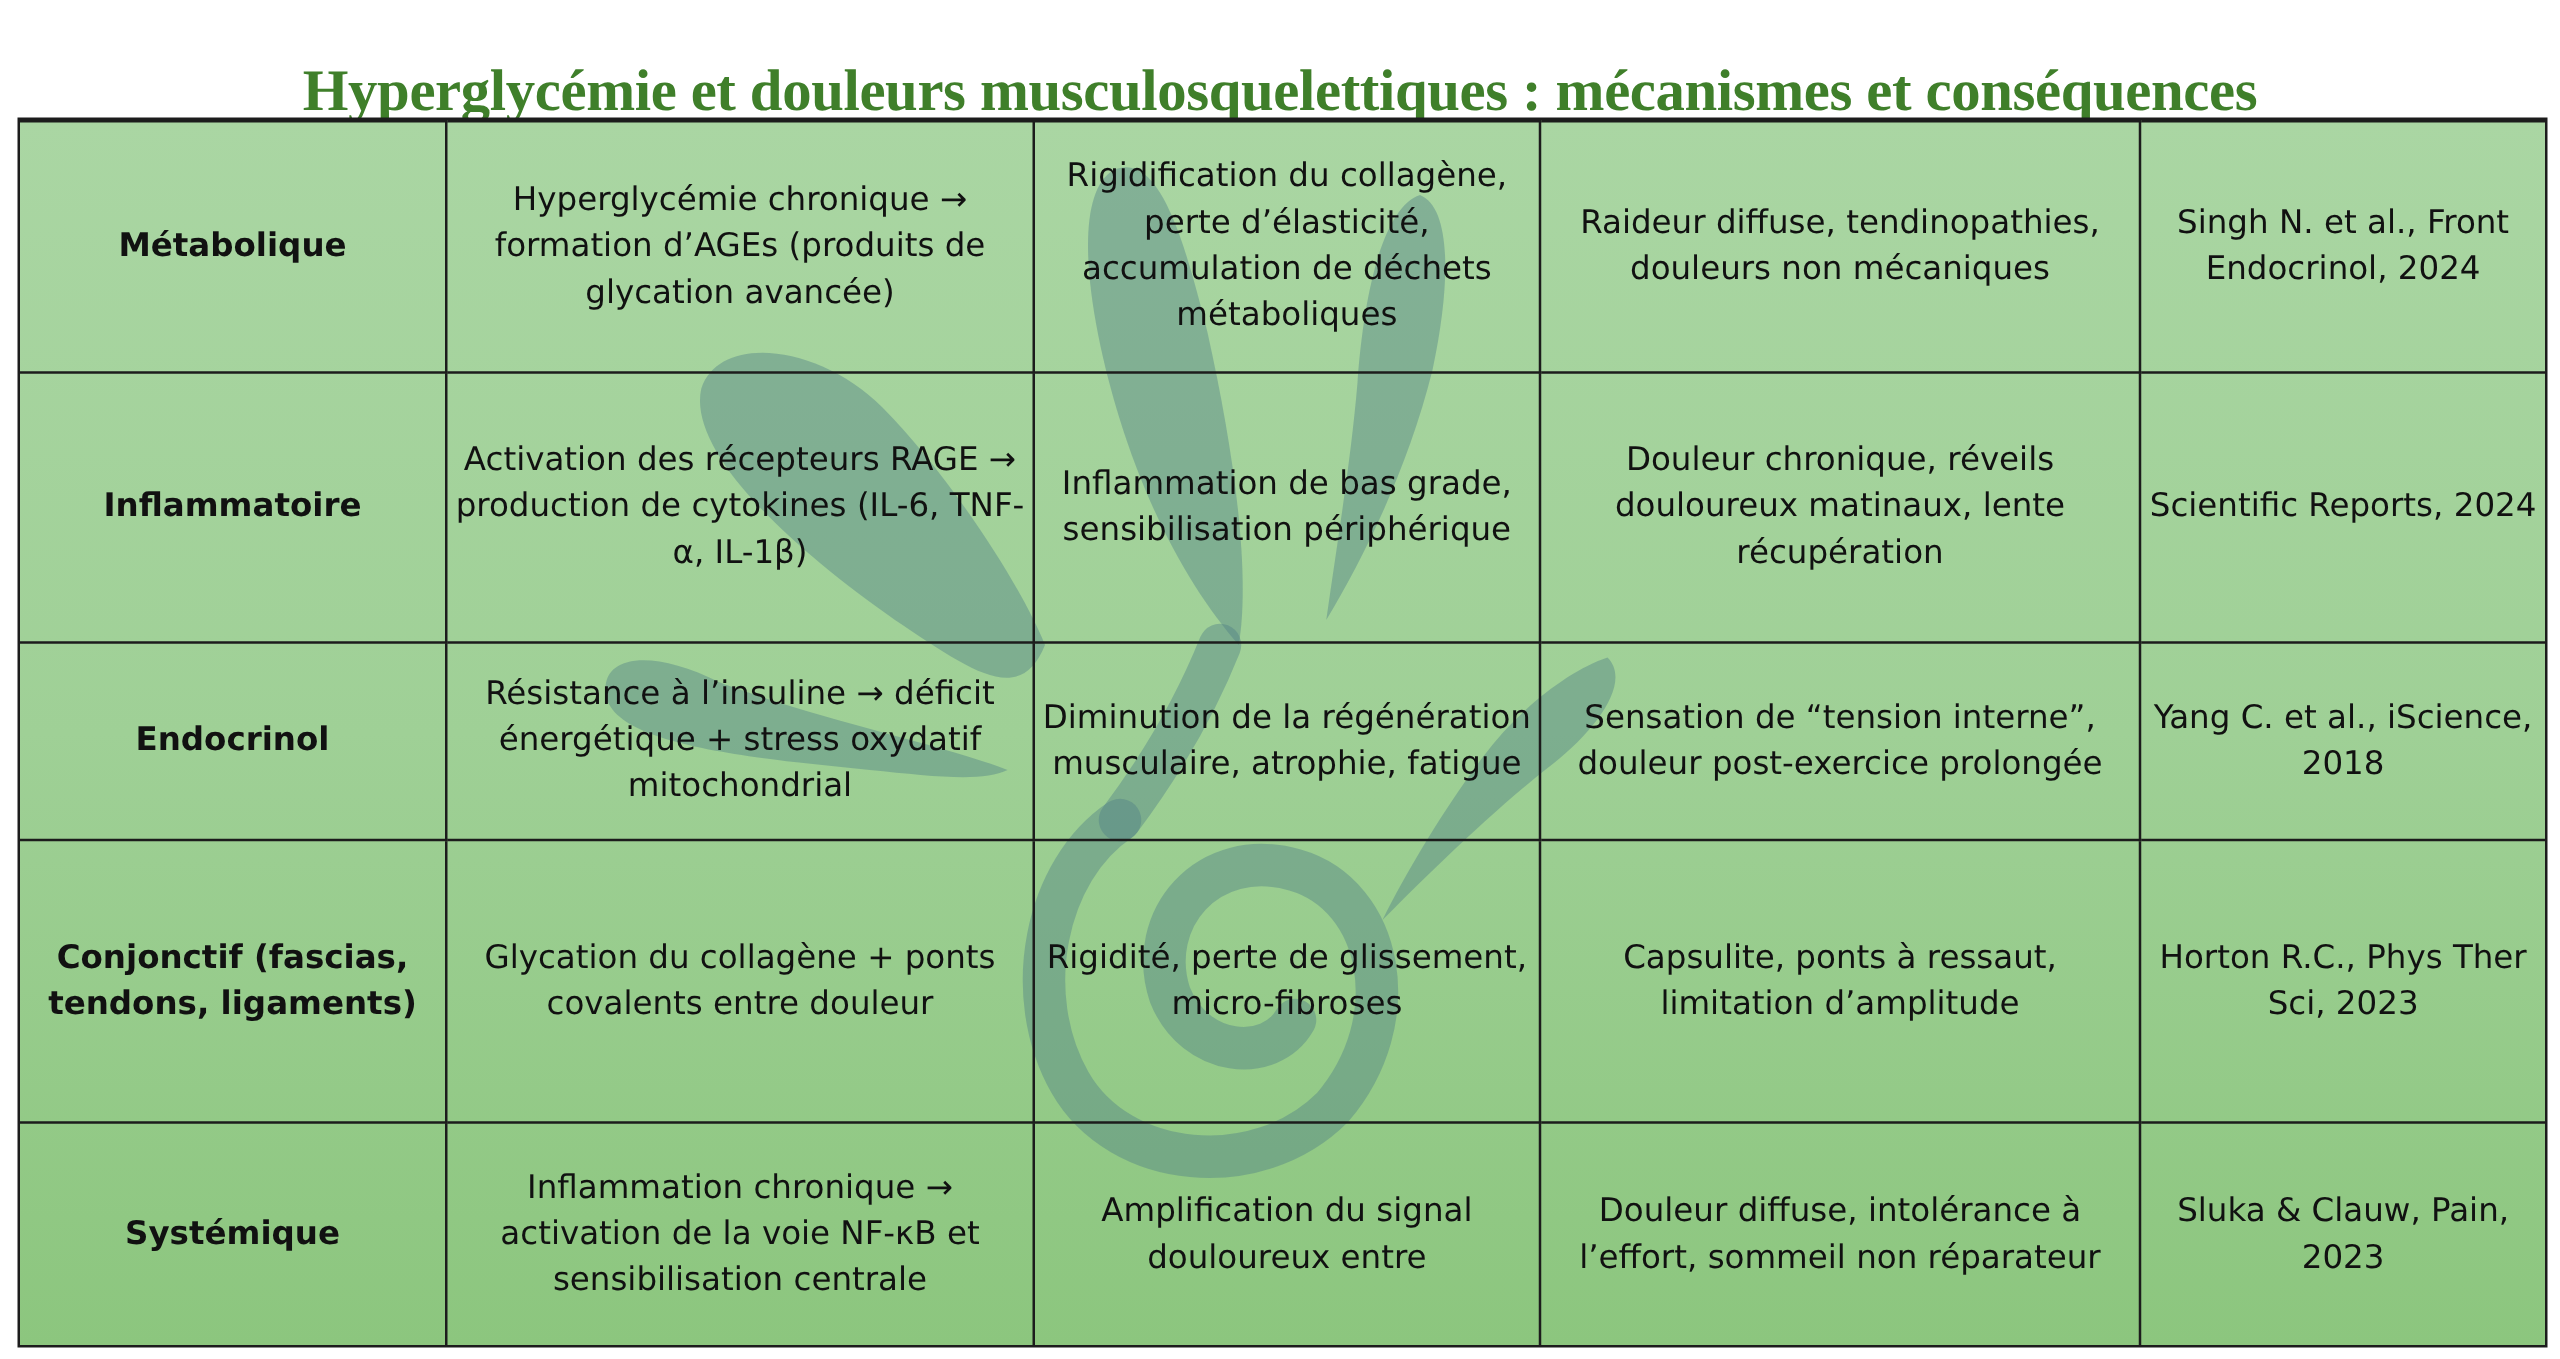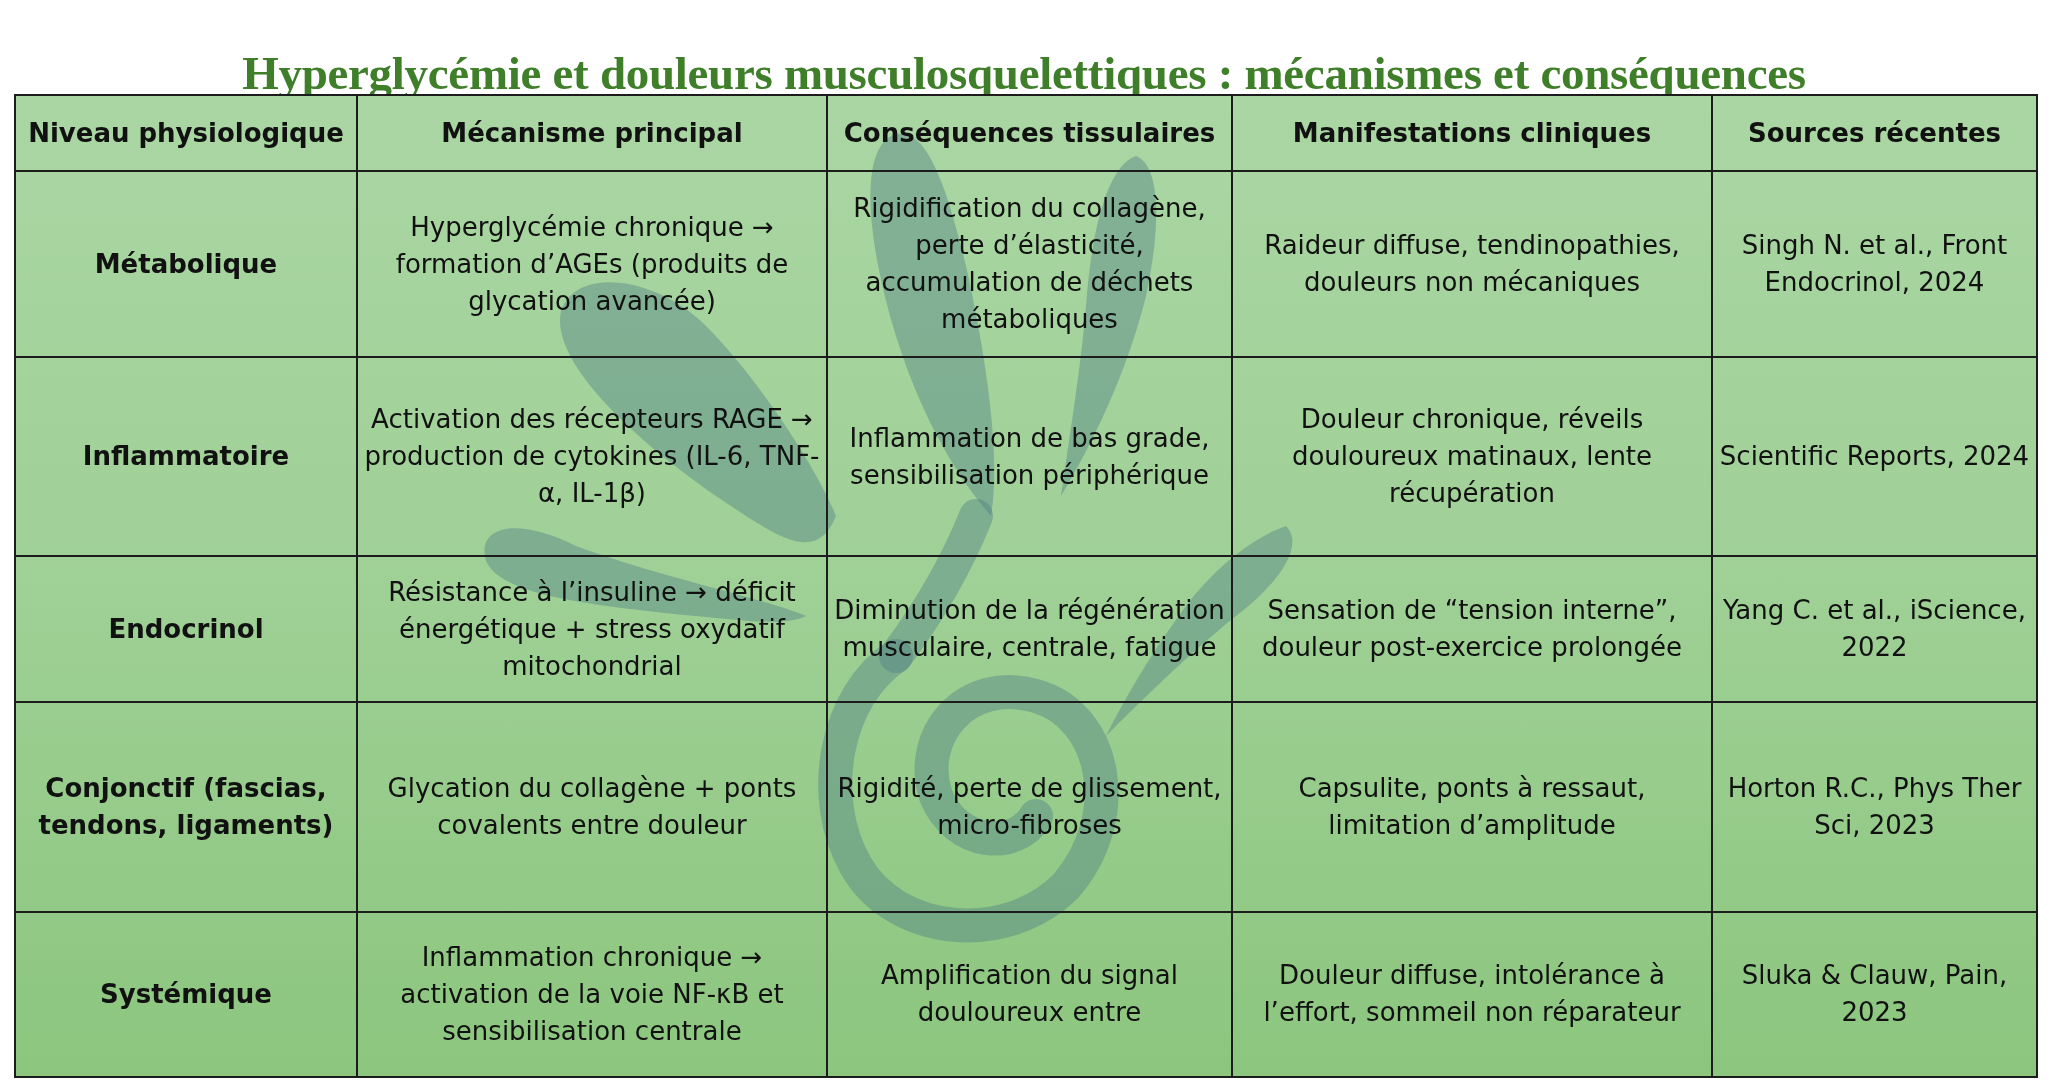--- a/index.html
+++ b/index.html
@@ -61,47 +61,40 @@
 
   <table>
     <colgroup>
       <col style="width:341px">
       <col style="width:470px">
       <col style="width:405px">
       <col style="width:480px">
       <col style="width:324px">
     </colgroup>
     <tbody>
-        <tr style="height:66px">
-      <th>Niveau physiologique</th>
-      <th>Mécanisme principal</th>
-      <th>Conséquences tissulaires</th>
-      <th>Manifestations cliniques</th>
-      <th>Sources récentes</th>
-    </tr>
     <tr style="height:163px">
       <td class="level">Métabolique</td>
       <td>Hyperglycémie chronique → formation d’AGEs (produits de glycation avancée)</td>
       <td>Rigidification du collagène, perte d’élasticité, accumulation de déchets métaboliques</td>
       <td>Raideur diffuse, tendinopathies, douleurs non mécaniques</td>
       <td>Singh N. et al., Front Endocrinol, 2024</td>
     </tr>
     <tr style="height:175px">
       <td class="level">Inflammatoire</td>
       <td>Activation des récepteurs RAGE → production de cytokines (IL-6, TNF-α, IL-1β)</td>
       <td>Inflammation de bas grade, sensibilisation périphérique</td>
       <td>Douleur chronique, réveils douloureux matinaux, lente récupération</td>
       <td>Scientific Reports, 2024</td>
     </tr>
     <tr style="height:128px">
       <td class="level">Endocrinol</td>
       <td>Résistance à l’insuline → déficit énergétique + stress oxydatif mitochondrial</td>
-      <td>Diminution de la régénération musculaire, centrale, fatigue</td>
+      <td>Diminution de la régénération musculaire, atrophie, fatigue</td>
       <td>Sensation de “tension interne”, douleur post-exercice prolongée</td>
-      <td>Yang C. et al., iScience, 2022</td>
+      <td>Yang C. et al., iScience, 2018</td>
     </tr>
     <tr style="height:184px">
       <td class="level">Conjonctif (fascias, tendons, ligaments)</td>
       <td>Glycation du collagène + ponts covalents entre douleur</td>
       <td>Rigidité, perte de glissement, micro-fibroses</td>
       <td>Capsulite, ponts à ressaut, limitation d’amplitude</td>
       <td>Horton R.C., Phys Ther Sci, 2023</td>
     </tr>
     <tr style="height:144px">
       <td class="level">Systémique</td>

